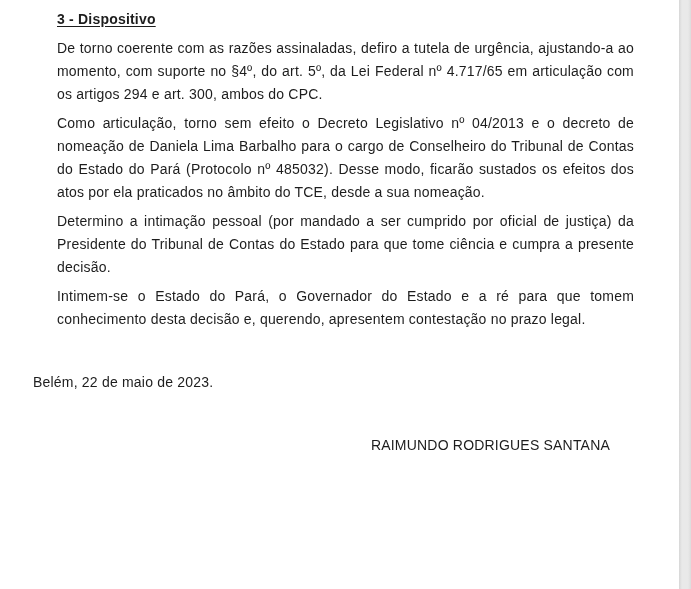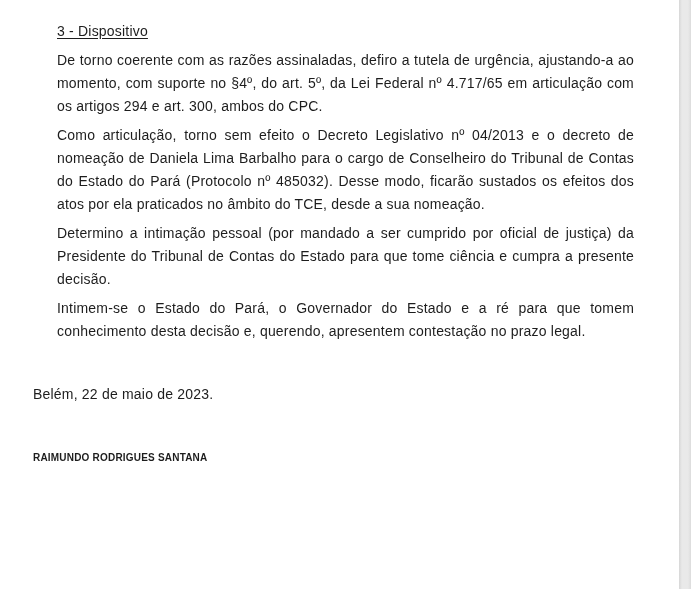--- a/index.html
+++ b/index.html
@@ -16,24 +16,24 @@
     font-family: "Liberation Sans", sans-serif;
     color: #1d1d1d;
   }
   .content {
     position: absolute;
     top: 0;
     left: 57px;
     width: 577px;
   }
   .doc-heading {
-    margin: 20px 0 6px 0;
+    margin: 8px 0 6px 0;
     font-size: 14px;
     line-height: 23px;
-    font-weight: normal;
+    font-weight: bold;
     text-decoration: underline;
     text-underline-offset: 2px;
     letter-spacing: 0.2px;
   }
   .para {
     margin: 0 0 6px 0;
     font-size: 14px;
     line-height: 23px;
     letter-spacing: 0.2px;
     text-align: justify;
@@ -43,25 +43,25 @@
     margin: 40px 0 0 0;
     font-size: 14px;
     line-height: 23px;
     letter-spacing: 0.2px;
     text-align: left;
     position: relative;
     left: -24px;
   }
   .signature-line {
     margin: 40px 0 0 0;
-    font-size: 10px;
+    font-size: 14px;
     line-height: 23px;
     letter-spacing: 0.2px;
-    font-weight: bold;
-    text-align: left;
+    font-weight: normal;
+    text-align: right;
     position: relative;
     left: -24px;
   }
   .scrollbar-track {
     position: absolute;
     top: 0;
     right: 0;
     width: 12px;
     height: 589px;
     background: linear-gradient(to right, #d6d6d6 0px, #e9e9e9 3px, #e9e9e9 9px, #dcdcdc 12px);

